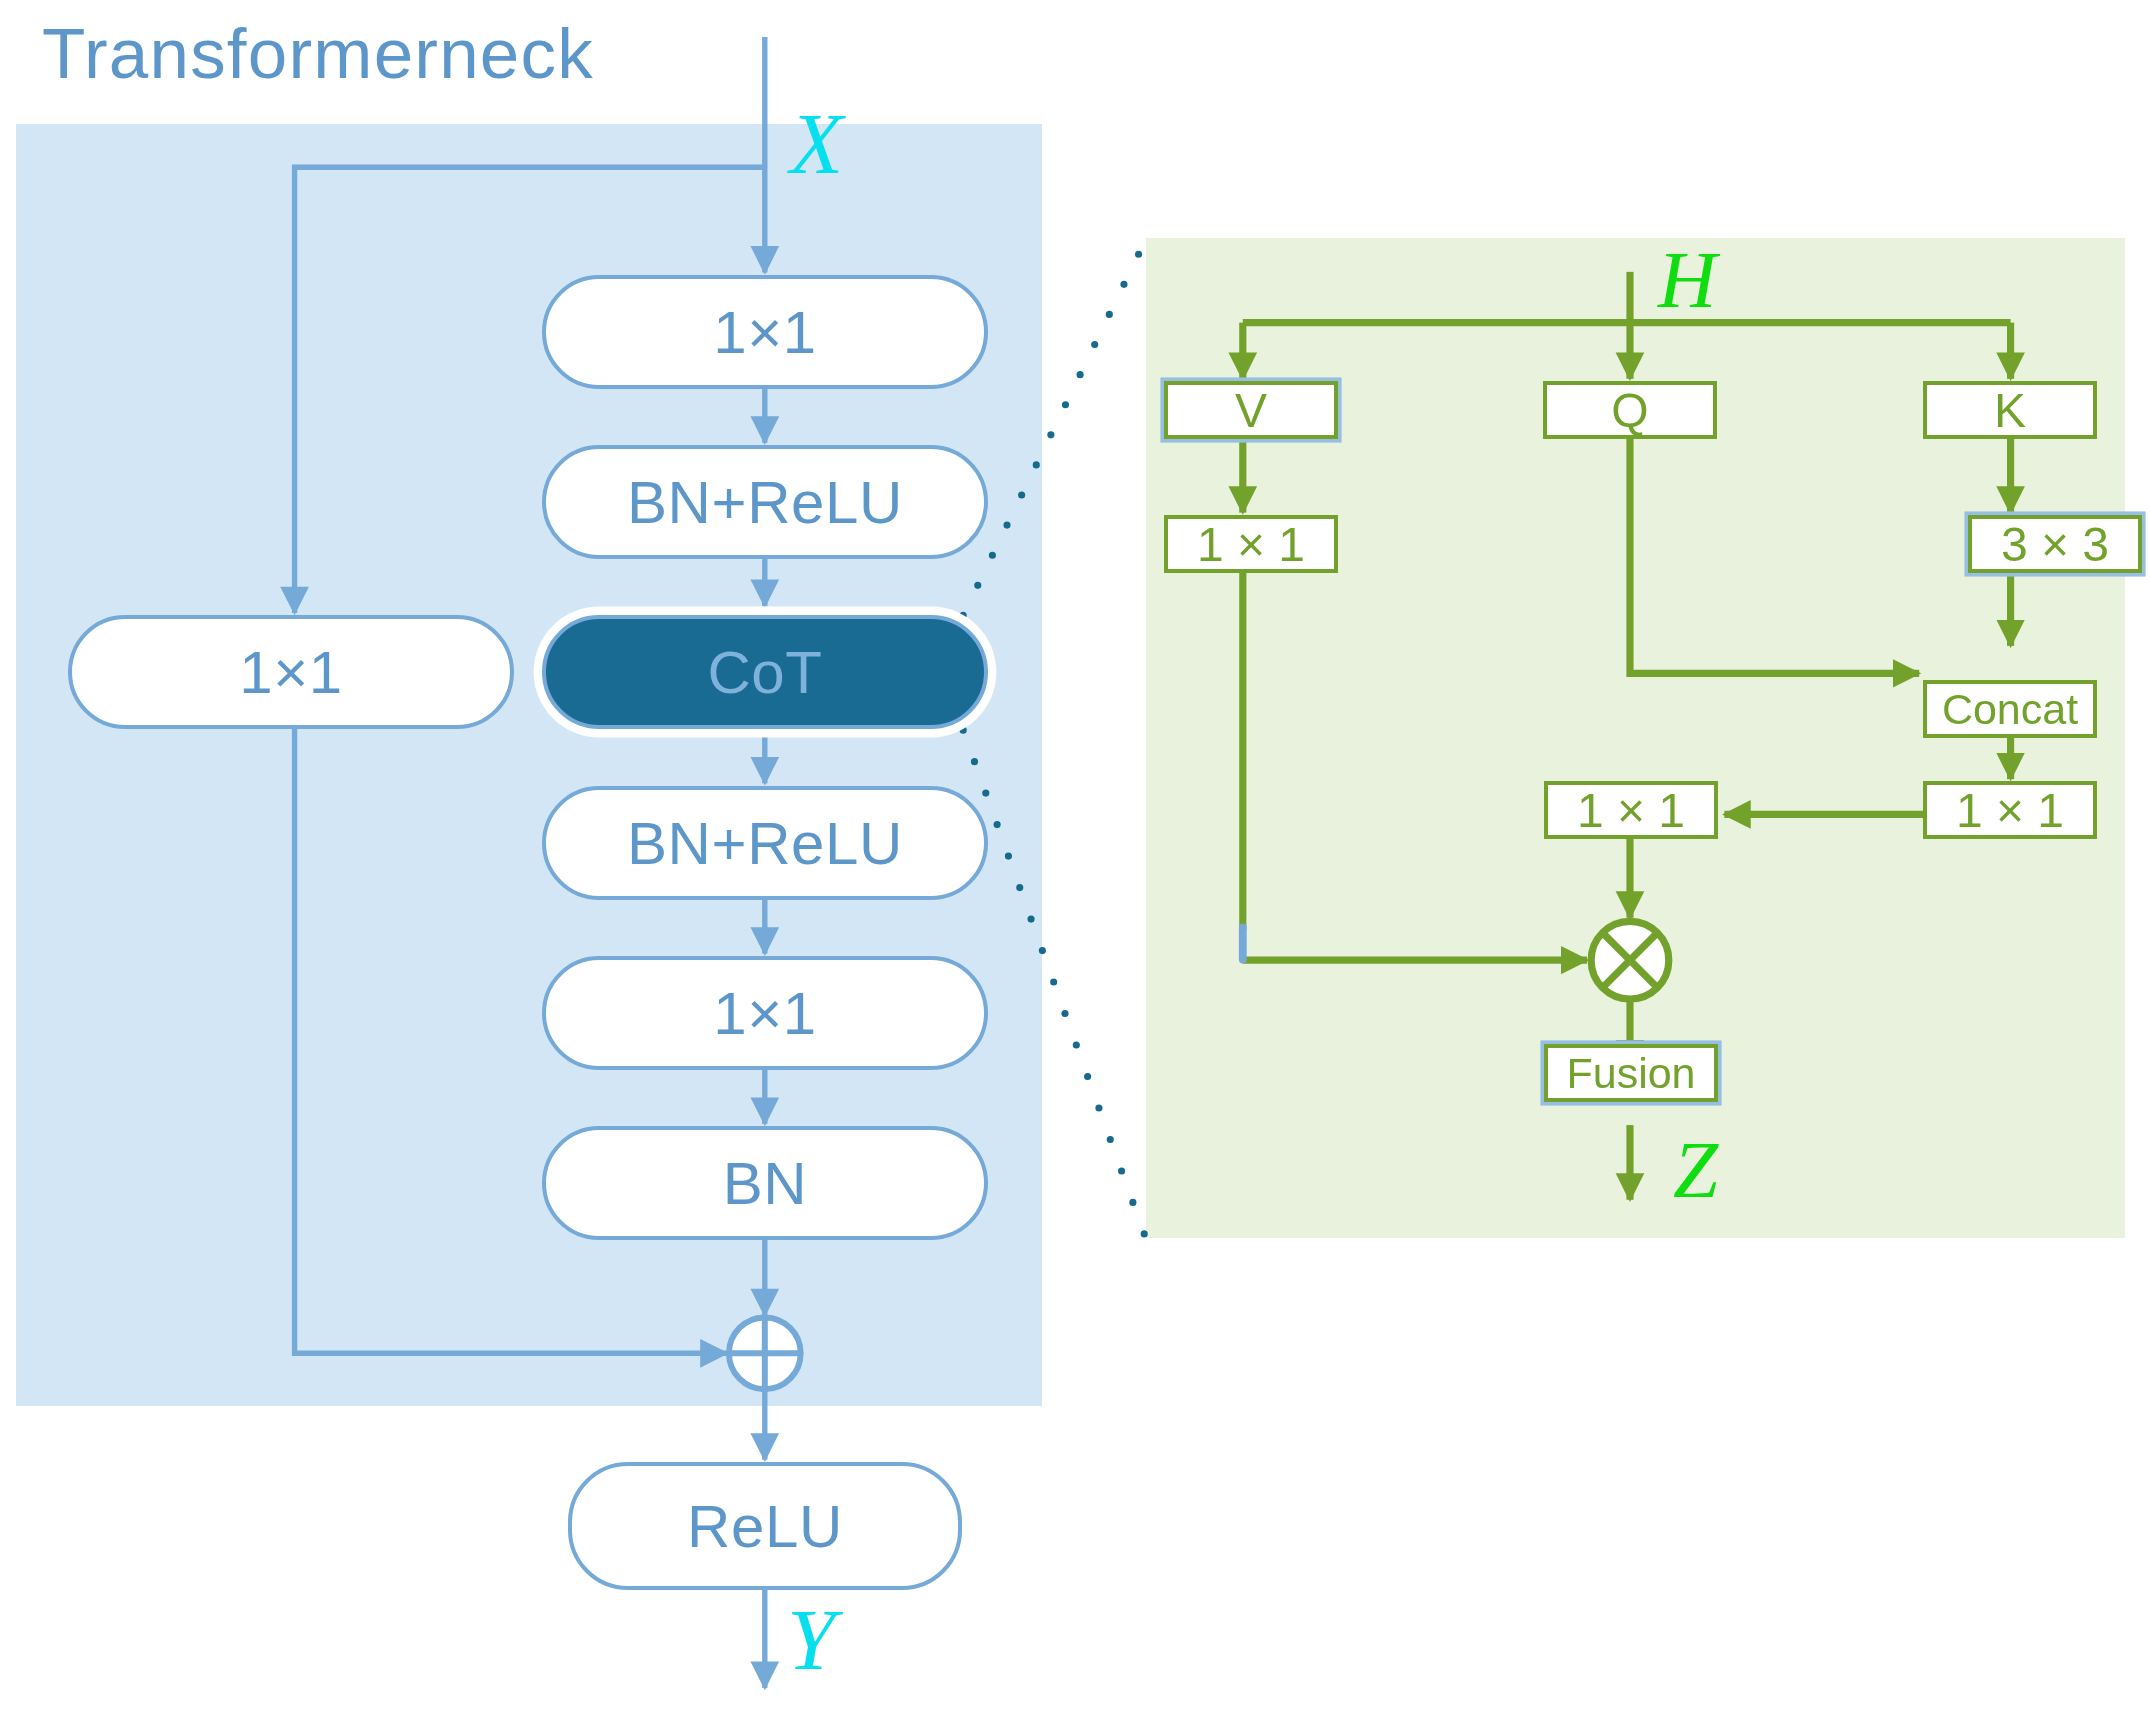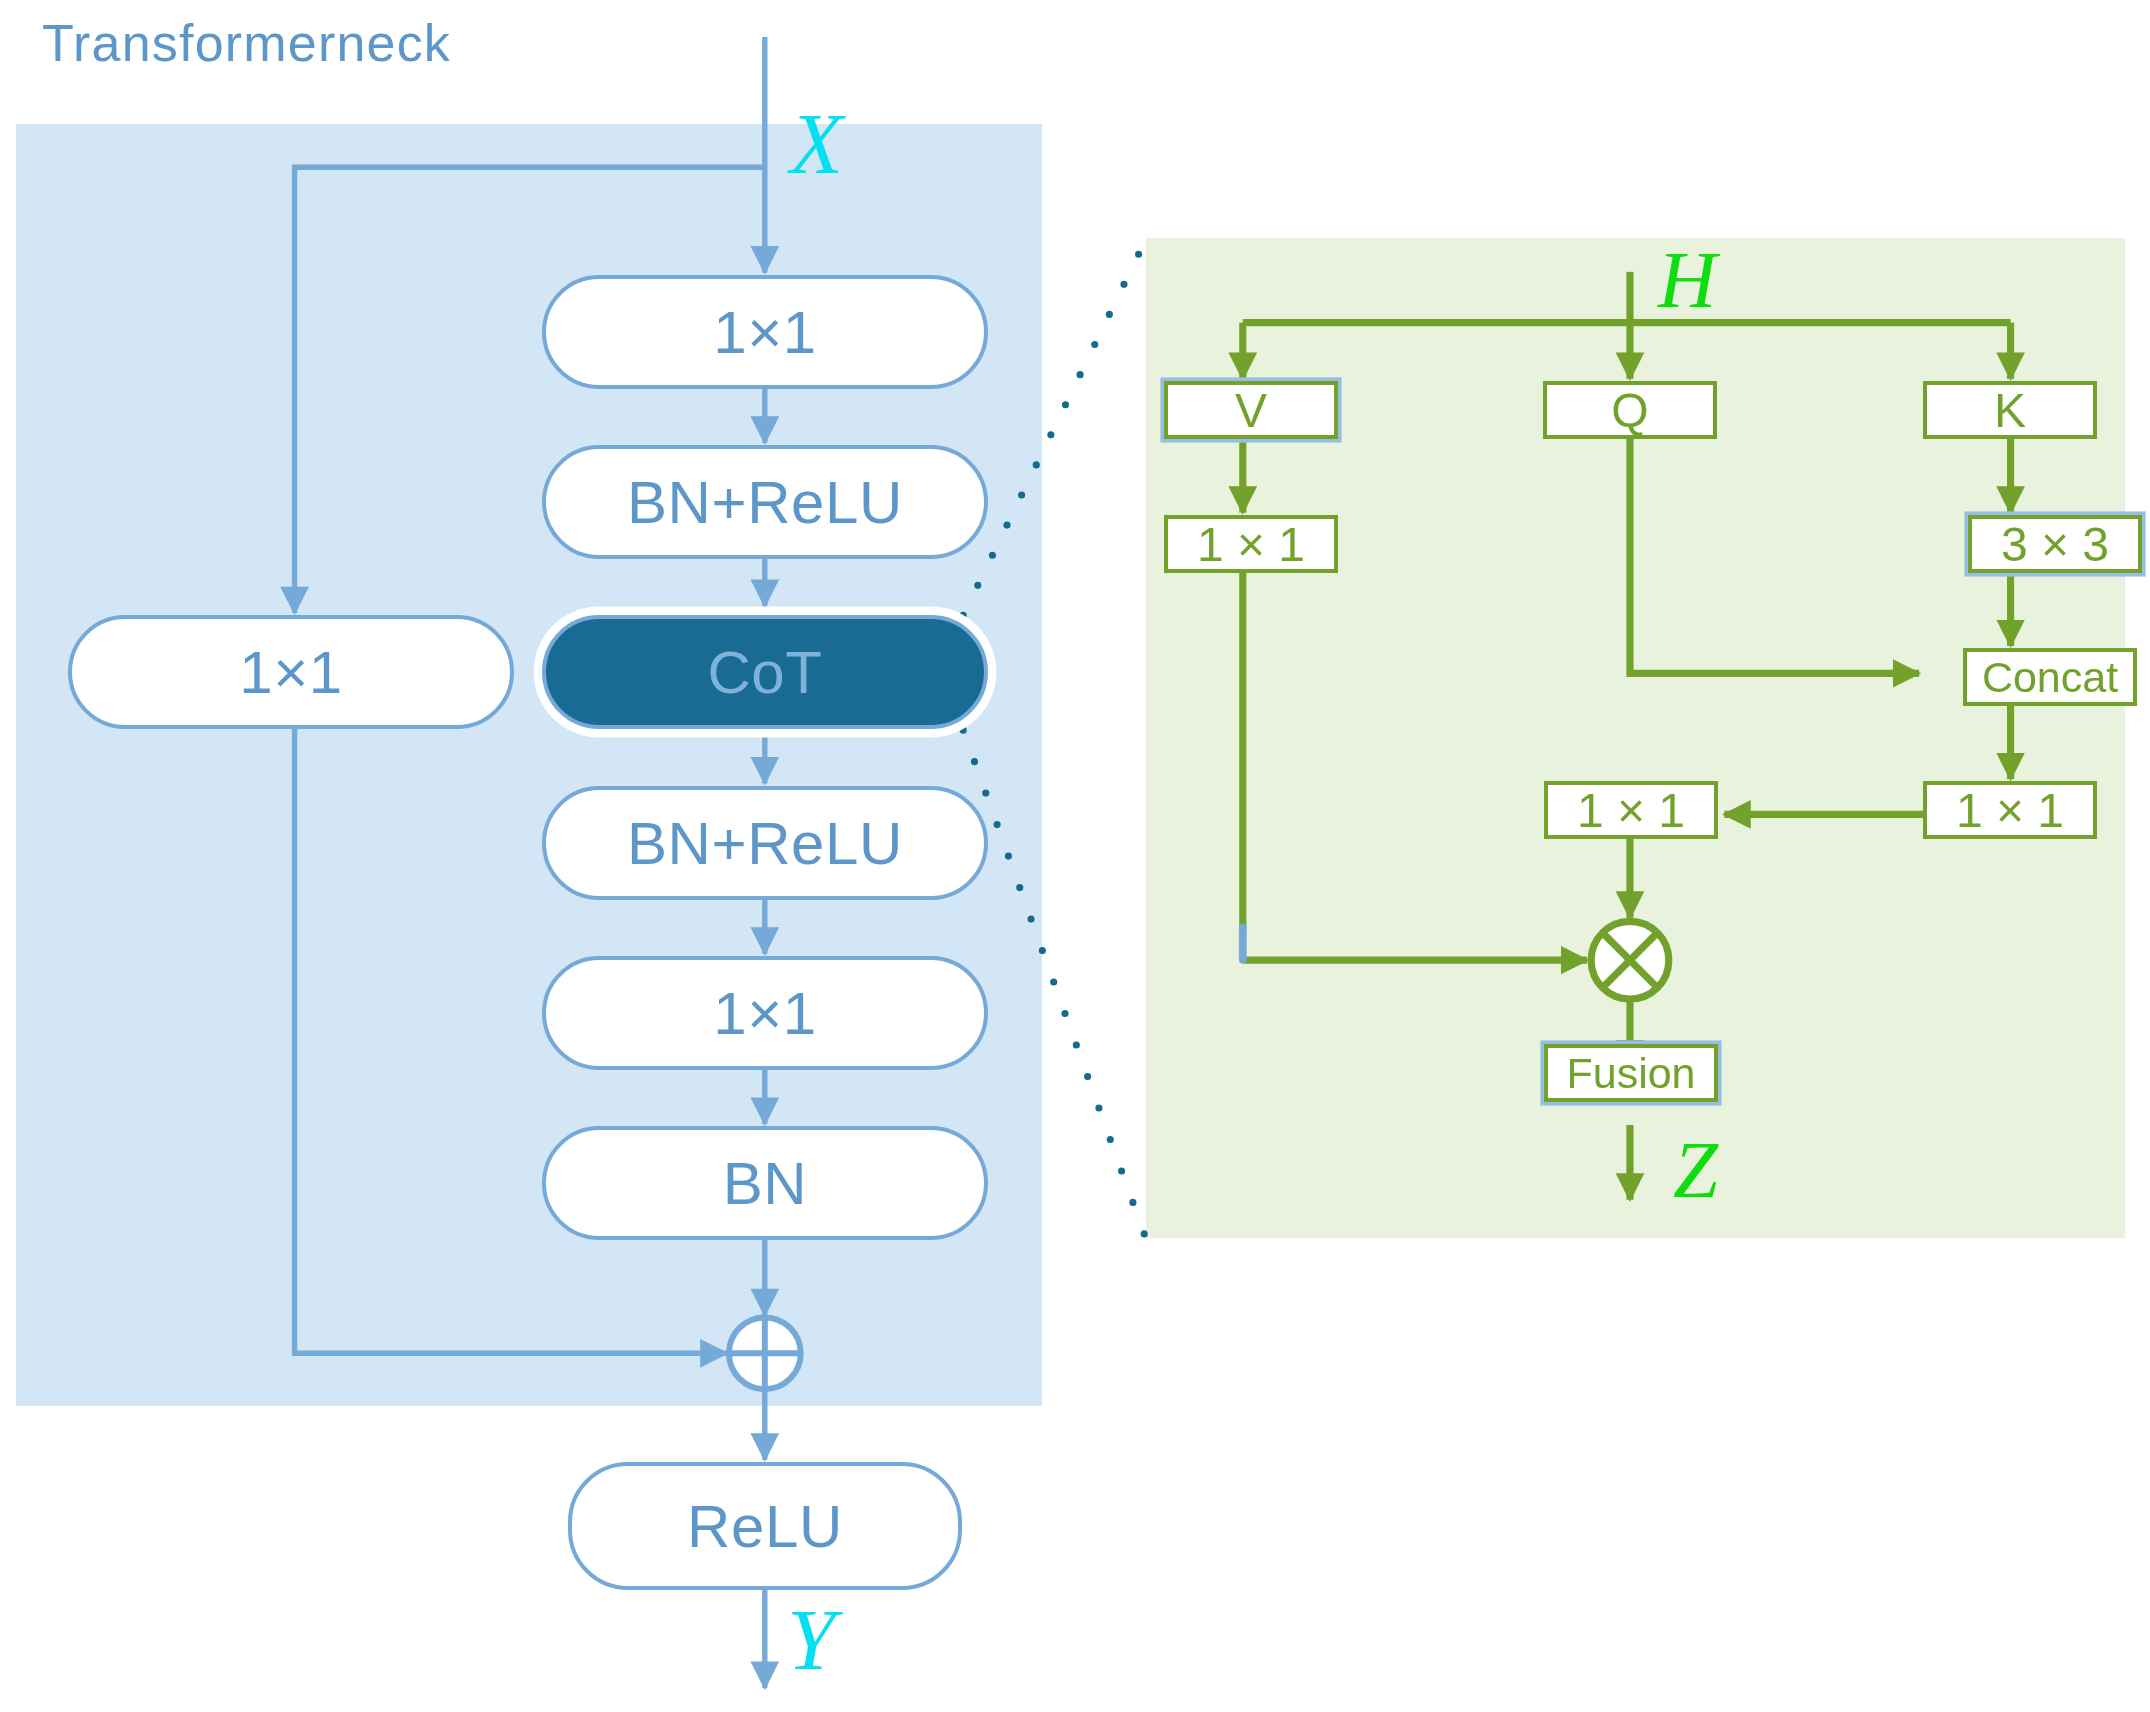--- a/index.html
+++ b/index.html
@@ -45,21 +45,21 @@
   .gbox-small-text{font-size:43px;}
   .ghost{box-shadow:0 0 0 3.6px var(--ghost-blue);}
   .free-label{
     position:absolute;z-index:12;font-family:"Liberation Serif", serif;font-style:italic;
     line-height:1;
   }
   .cyan{color:var(--cyan-label);font-size:87px;}
   .bgreen{color:var(--bright-green);font-size:81px;}
   .title{
     position:absolute;left:42px;top:13px;z-index:12;
-    font-size:52px;color:var(--blue-text);letter-spacing:1.2px;font-style:normal;
+    font-size:71px;color:var(--blue-text);letter-spacing:1.2px;font-style:normal;
     font-family:"Liberation Sans", sans-serif;
   }
 </style>
 </head>
 <body>
 
 <div class="stage">
 
   <div class="title">Transformerneck</div>
 
@@ -133,21 +133,21 @@
   <div class="node pill" style="left:542px;top:956px;">1×1</div>
   <div class="node pill" style="left:542px;top:1126px;">BN</div>
   <div class="node pill" style="left:68px;top:615px;">1×1</div>
   <div class="node pill" style="left:568px;top:1462px;width:394px;height:128px;">ReLU</div>
 
   <div class="node gbox ghost" style="left:1164px;top:381px;">V</div>
   <div class="node gbox" style="left:1543px;top:381px;">Q</div>
   <div class="node gbox" style="left:1923px;top:381px;">K</div>
   <div class="node gbox" style="left:1164px;top:515px;">1 × 1</div>
   <div class="node gbox ghost" style="left:1968px;top:515px;">3 × 3</div>
-  <div class="node gbox gbox-small-text" style="left:1923px;top:648px;margin-left:40px;">Concat</div>
+  <div class="node gbox gbox-small-text" style="left:1923px;top:680px;">Concat</div>
   <div class="node gbox" style="left:1923px;top:781px;">1 × 1</div>
   <div class="node gbox" style="left:1544px;top:781px;">1 × 1</div>
   <div class="node gbox gbox-small-text ghost" style="left:1544px;top:1044px;">Fusion</div>
 
   <div class="free-label cyan" style="left:790px;top:100px;">X</div>
   <div class="free-label cyan" style="left:787px;top:1596px;">Y</div>
   <div class="free-label bgreen" style="left:1658px;top:240px;">H</div>
   <div class="free-label bgreen" style="left:1673px;top:1130px;">Z</div>
 
 </div>

